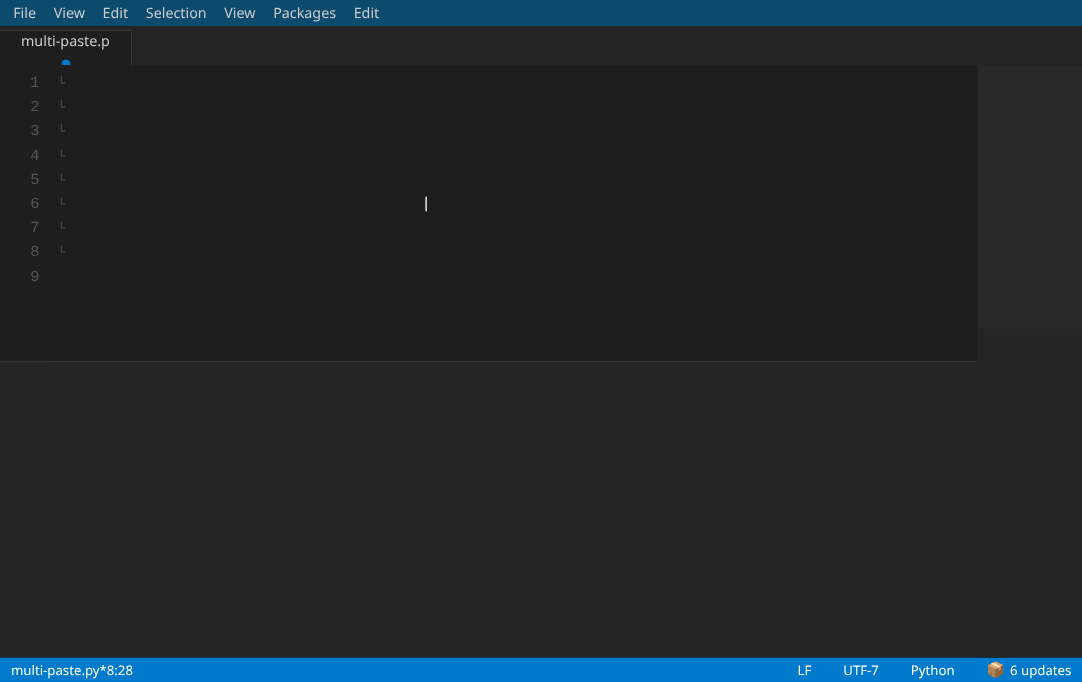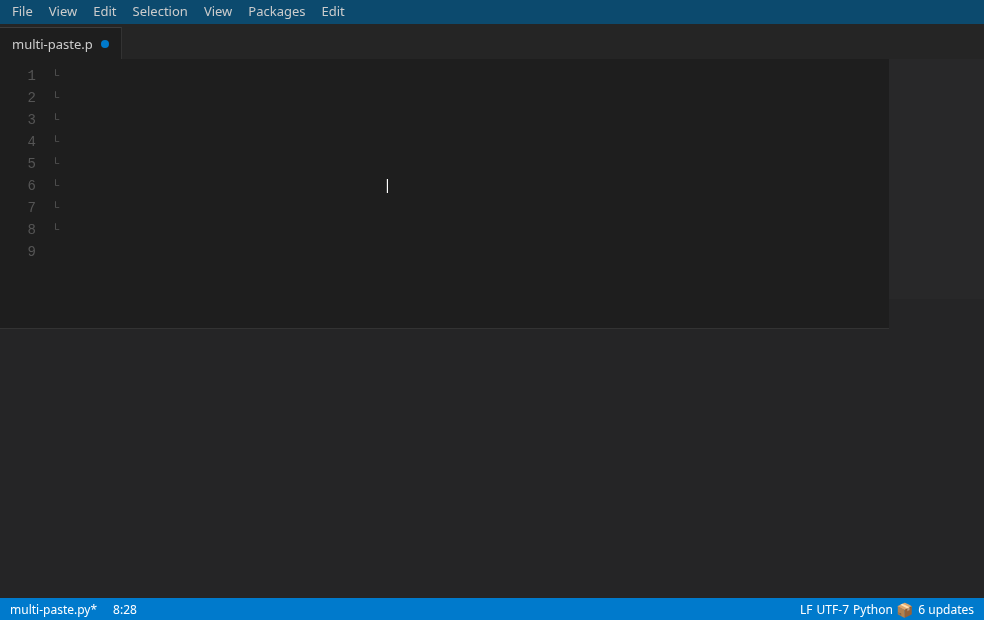--- a/index.html
+++ b/index.html
@@ -43,20 +43,21 @@
       font-size: 13px;
       padding: 0 12px;
       height: 32px;
       display: flex;
       align-items: center;
       gap: 8px;
       cursor: pointer;
       border-top: 1px solid #3d3d3d;
       border-right: 1px solid #333;
       min-width: 120px;
+      flex-direction: column;
     }
     .tab .tab-dot {
       width: 8px;
       height: 8px;
       background: #007acc;
       border-radius: 50%;
       flex-shrink: 0;
     }
 
     
@@ -151,26 +152,25 @@
       display: flex;
       align-items: center;
       justify-content: space-between;
       padding: 0 10px;
       flex-shrink: 0;
       font-size: 12px;
       color: #fff;
     }
     .status-left {
       display: flex;
-      gap: 16px;
       align-items: center;
     }
     .status-right {
       display: flex;
-      gap: 4px;
+      gap: 29px;
       align-items: center;
     }
     .status-updates {
       display: flex;
       align-items: center;
       gap: 4px;
     }
     .updates-icon {
       font-size: 14px;
     }

